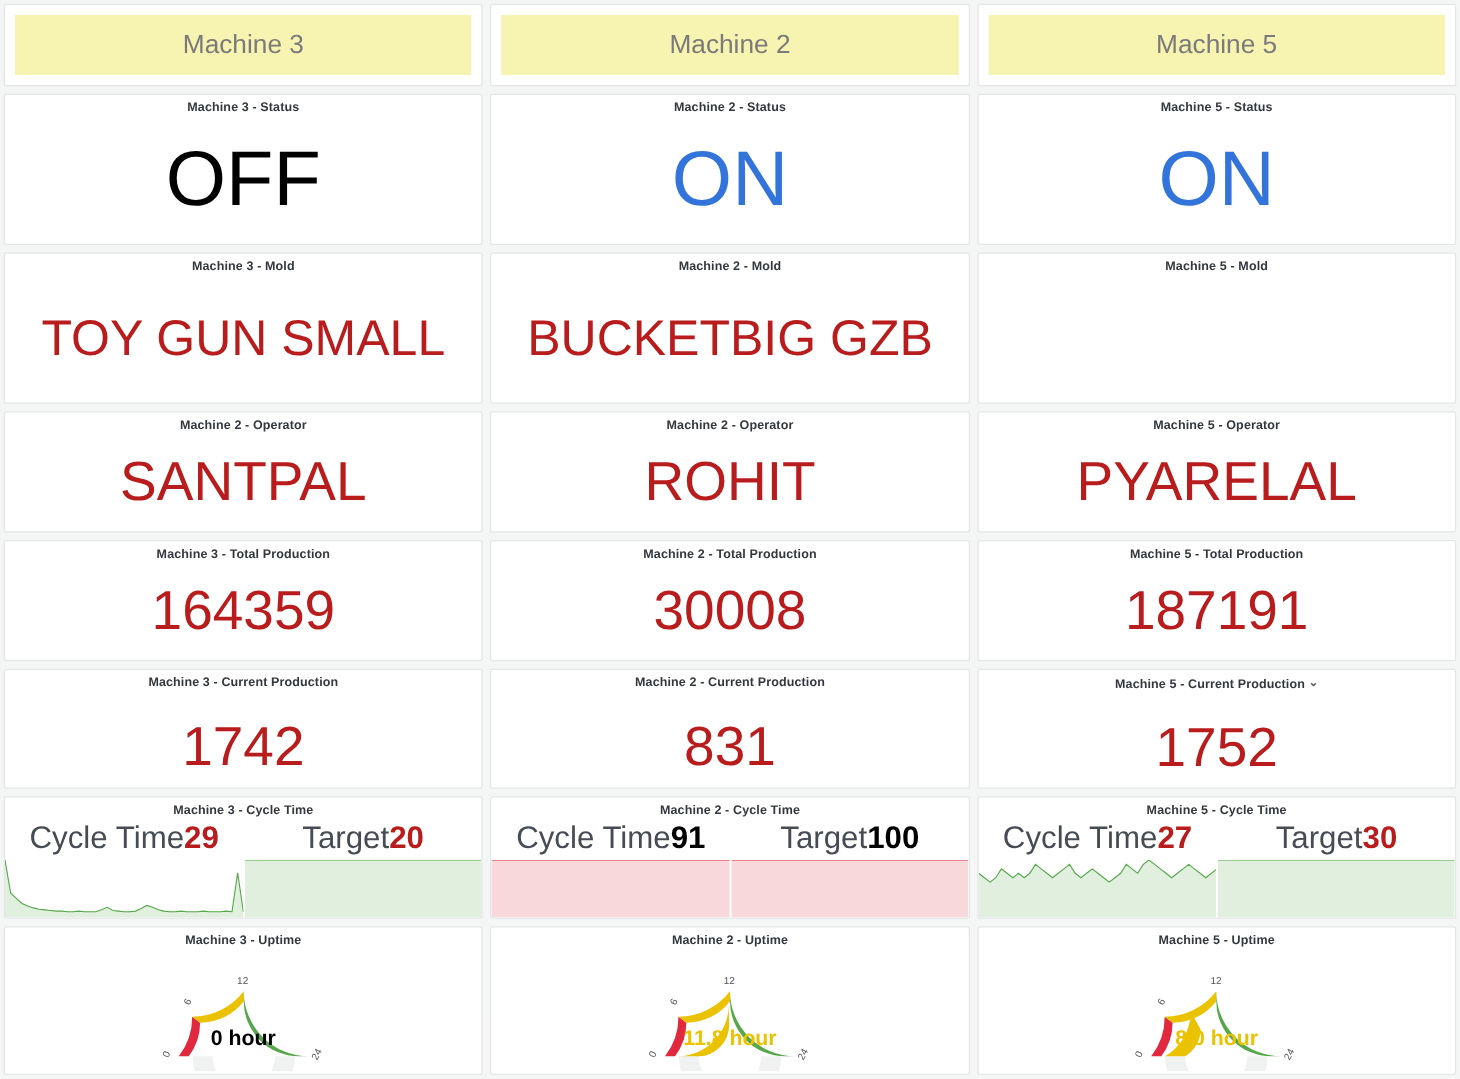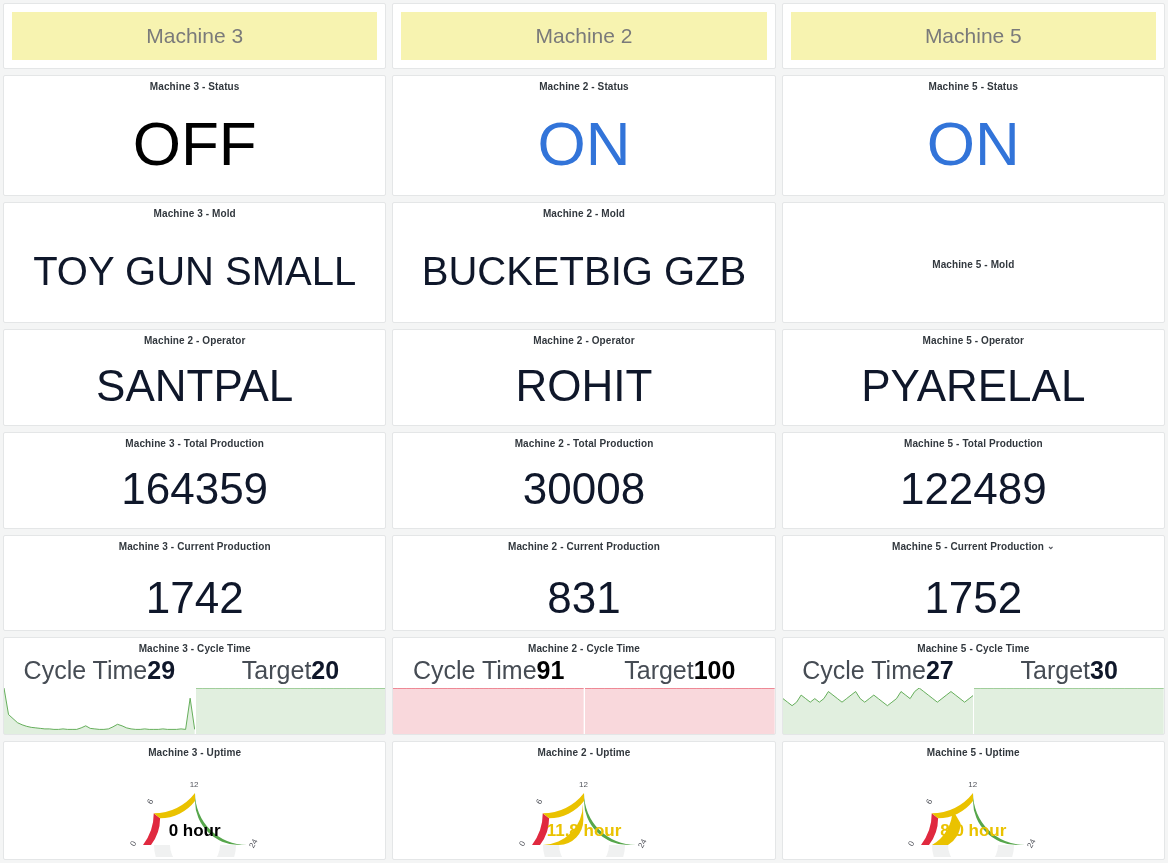--- a/index.html
+++ b/index.html
@@ -75,24 +75,24 @@
     justify-content: center;
     line-height: 1;
     font-weight: 400;
     white-space: nowrap;
   }
   .size-xxl { font-size: 62px; }
   .size-xl  { font-size: 40px; }
   .size-l   { font-size: 44px; }
   .c-red   { color: #000000; }
   .c-blue  { color: #3274d9; }
-  .c-green { color: #0f172a; }
+  .c-green { color: #b91c1c; }
 
   .panel-status  { height: 127px; }
-  .panel-mold    { height: 127px; justify-content: center; }
+  .panel-mold    { height: 127px; }
   .panel-operator{ height: 101px; }
   .panel-total   { height: 101px; }
   .panel-current { height: 101px; gap: 14px; }
 
   
   .panel-cycle { height: 102px; }
   .cycle-body {
     flex: 1 1 auto;
     display: flex;
     flex-direction: row;
@@ -340,21 +340,21 @@
       <div class="panel-title">Machine 5 - Mold</div>
     </div>
 
     <div class="panel panel-operator">
       <div class="panel-title">Machine 5 - Operator</div>
       <div class="stat-value size-l c-green">PYARELAL</div>
     </div>
 
     <div class="panel panel-total">
       <div class="panel-title">Machine 5 - Total Production</div>
-      <div class="stat-value size-l c-green">122489</div>
+      <div class="stat-value size-l c-green">187191</div>
     </div>
 
     <div class="panel panel-current">
       <div class="panel-title">
         <span>Machine 5 - Current Production</span><span class="chev">⌄</span>
       </div>
       <div class="stat-value size-l c-green">1752</div>
     </div>
 
     <div class="panel panel-cycle">

